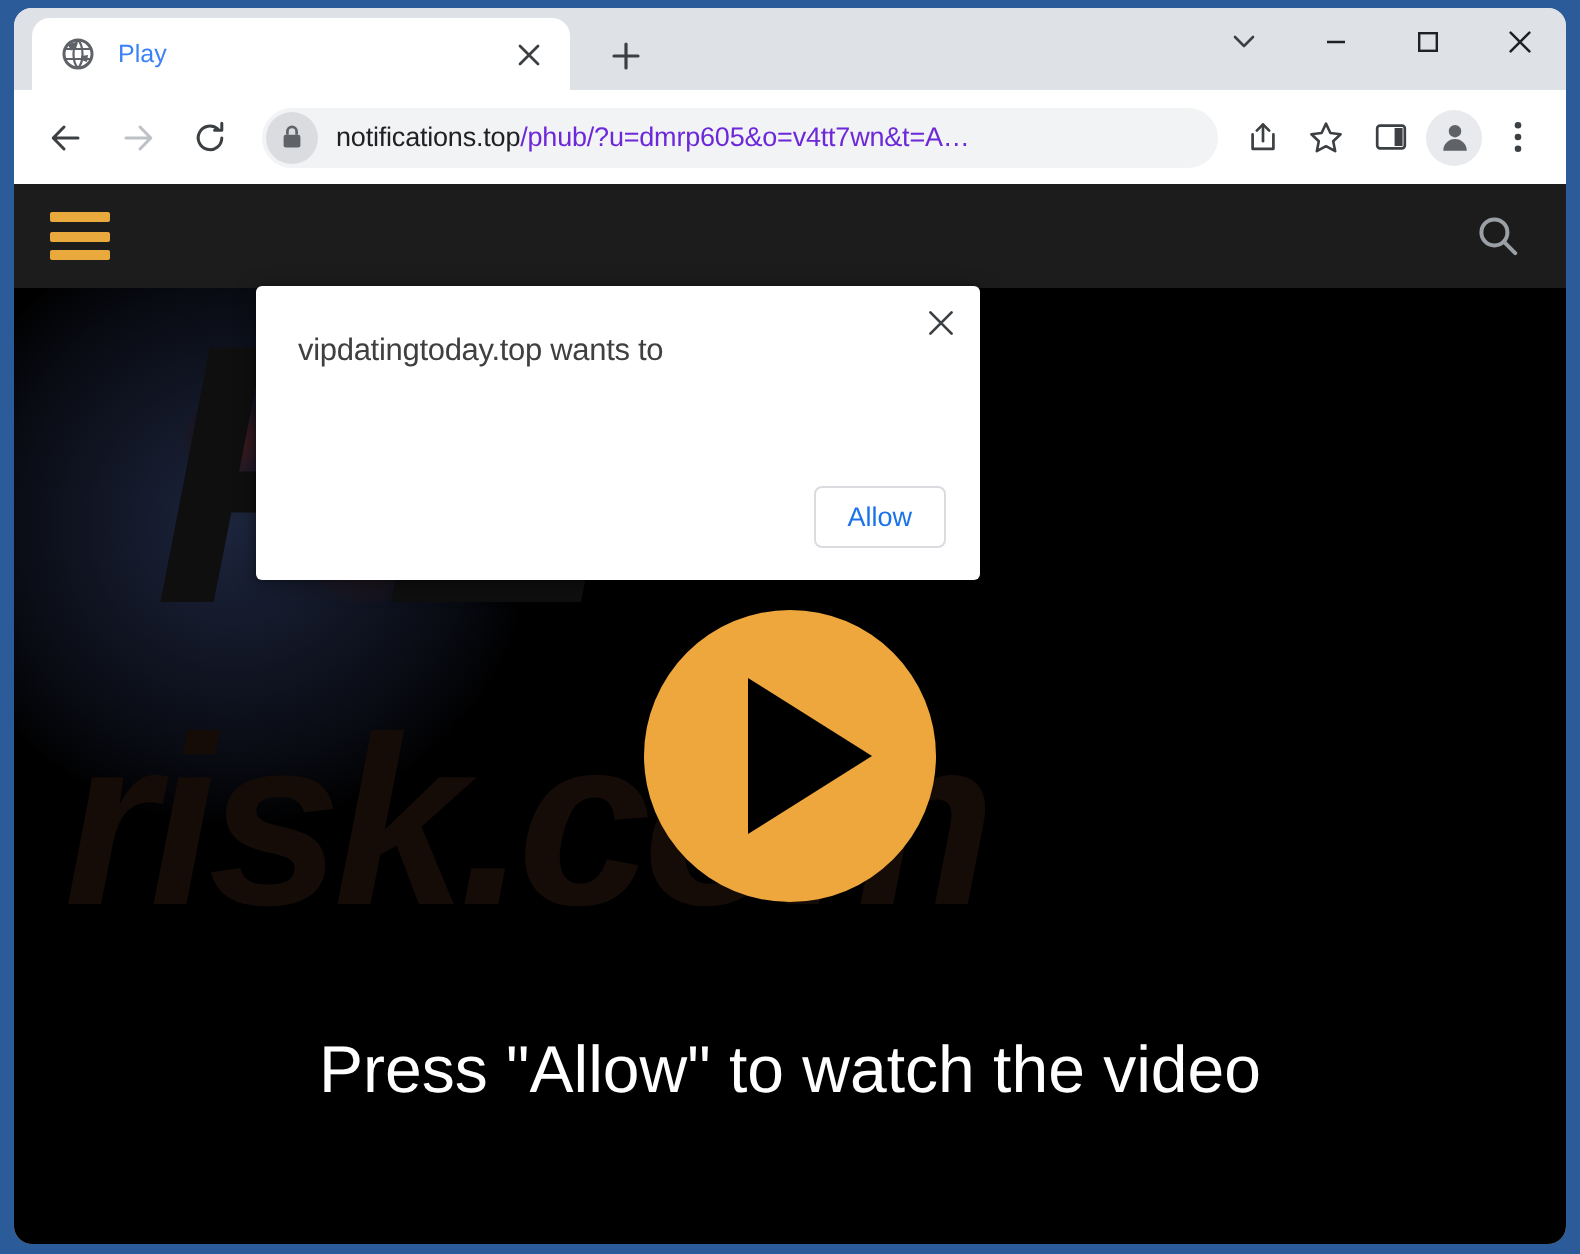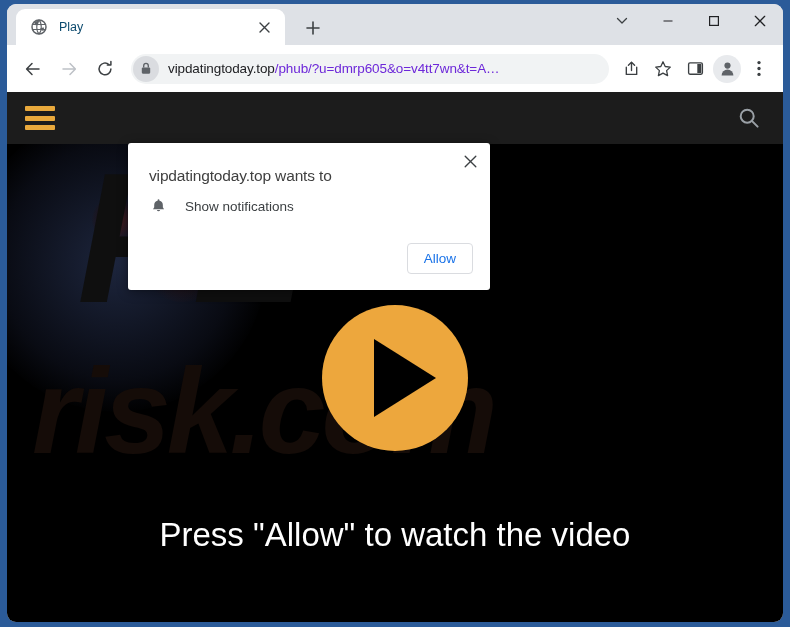--- a/index.html
+++ b/index.html
@@ -30,21 +30,21 @@
   #tab-active{
     position:absolute; left:9px; top:5px; width:269px; height:36px;
     background:#ffffff; border-radius:9px 9px 0 0;
     display:flex; align-items:center;
   }
   #tab-favicon{
     margin-left:14px; width:17px; height:17px; flex:0 0 auto;
     display:flex; align-items:center; justify-content:center;
   }
   #tab-title{
-    margin-left:12px; font-size:12.5px; color:#0c4a6e;
+    margin-left:12px; font-size:12.5px; color:#3b82f6;
     white-space:nowrap; overflow:hidden; flex:1 1 auto;
   }
   #tab-close{
     width:22px; height:22px; margin-right:10px; flex:0 0 auto;
     display:flex; align-items:center; justify-content:center;
     border-radius:50%; cursor:pointer;
   }
   #new-tab-button{
     position:absolute; left:292px; top:10px;
     width:28px; height:28px; border-radius:50%;
@@ -307,21 +307,21 @@
         </svg>
       </div>
 
       <div id="omnibox">
         <span id="site-lock">
           <svg width="12" height="13" viewBox="0 0 12 13">
             <rect x="1.8" y="5.4" width="8.4" height="6.3" rx="1.1" fill="#5f6368"></rect>
             <path d="M3.7 5.4 V3.7 a2.3 2.3 0 0 1 4.6 0 V5.4" fill="none" stroke="#5f6368" stroke-width="1.35"></path>
           </svg>
         </span>
-        <span id="url-text"><span>vipdatingtoday.top</span><span class="dim">/phub/?u=dmrp605&amp;o=v4tt7wn&amp;t=A…</span></span>
+        <span id="url-text"><span>notifications.top</span><span class="dim">/phub/?u=dmrp605&amp;o=v4tt7wn&amp;t=A…</span></span>
       </div>
 
       <div class="tb-icon">
         <svg width="17" height="17" viewBox="0 0 17 17">
           <path d="M3.3 7.2 V14.4 H13.7 V7.2" fill="none" stroke="#3c4043" stroke-width="1.35" stroke-linecap="round" stroke-linejoin="round"></path>
           <path d="M8.5 10.6 V2.4" fill="none" stroke="#3c4043" stroke-width="1.35" stroke-linecap="round"></path>
           <path d="M5.4 5.3 L8.5 2.2 L11.6 5.3" fill="none" stroke="#3c4043" stroke-width="1.35" stroke-linecap="round" stroke-linejoin="round"></path>
         </svg>
       </div>
 
@@ -386,29 +386,20 @@
       <div id="permission-dialog">
 
         <div id="dialog-close">
           <svg width="13" height="13" viewBox="0 0 13 13">
             <path d="M1.2 1.2 L11.8 11.8 M11.8 1.2 L1.2 11.8" stroke="#3c4043" stroke-width="1.35" stroke-linecap="round"></path>
           </svg>
         </div>
 
         <div id="dialog-title">vipdatingtoday.top wants to</div>
 
-        <div id="dialog-perm-row">
-          <span id="bell-icon">
-            <svg width="15" height="16" viewBox="0 0 15 16">
-              <path d="M7.5 1.2 a0.95 0.95 0 0 1 0.95 0.95 v0.5 a4.4 4.4 0 0 1 3.4 4.3 v2.4 l1.2 1.9 H2.0 l1.2 -1.9 V6.95 a4.4 4.4 0 0 1 3.4 -4.3 v-0.5 A0.95 0.95 0 0 1 7.5 1.2 Z" fill="#5f6368"></path>
-              <path d="M5.9 12.1 a1.65 1.65 0 0 0 3.2 0 Z" fill="#5f6368"></path>
-            </svg>
-          </span>
-          <span id="dialog-perm-label">Show notifications</span>
-        </div>
 
         <div id="dialog-actions">
           <button class="dialog-btn">Allow</button>
         </div>
       </div>
 
     </div>
   </div>
 </div>
 

